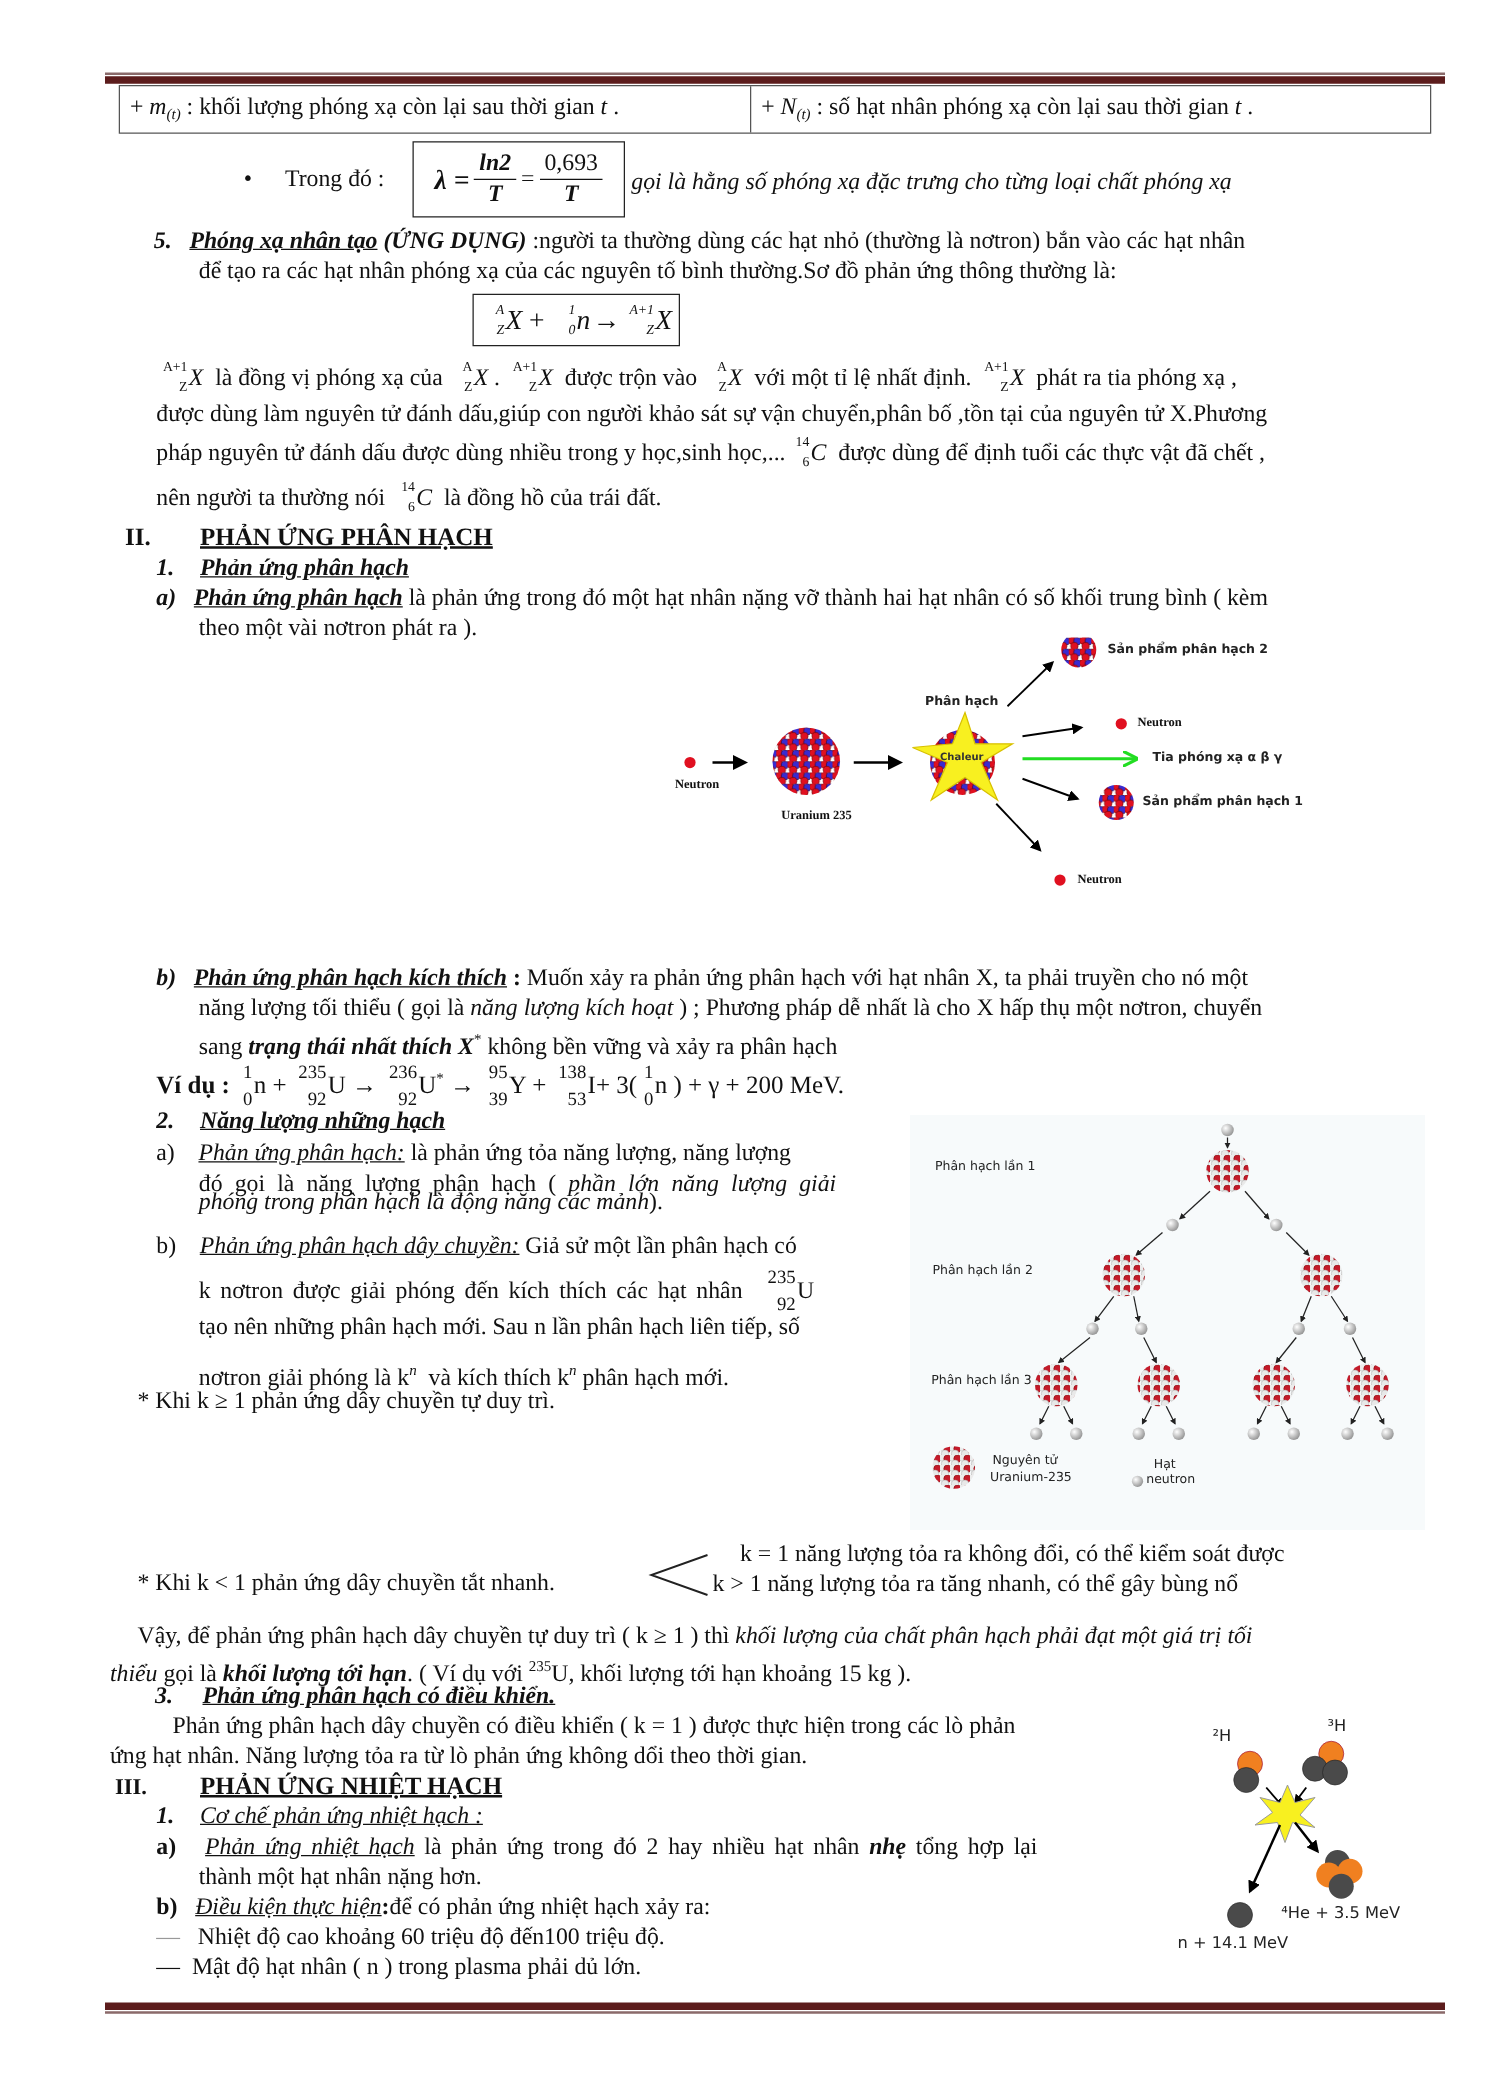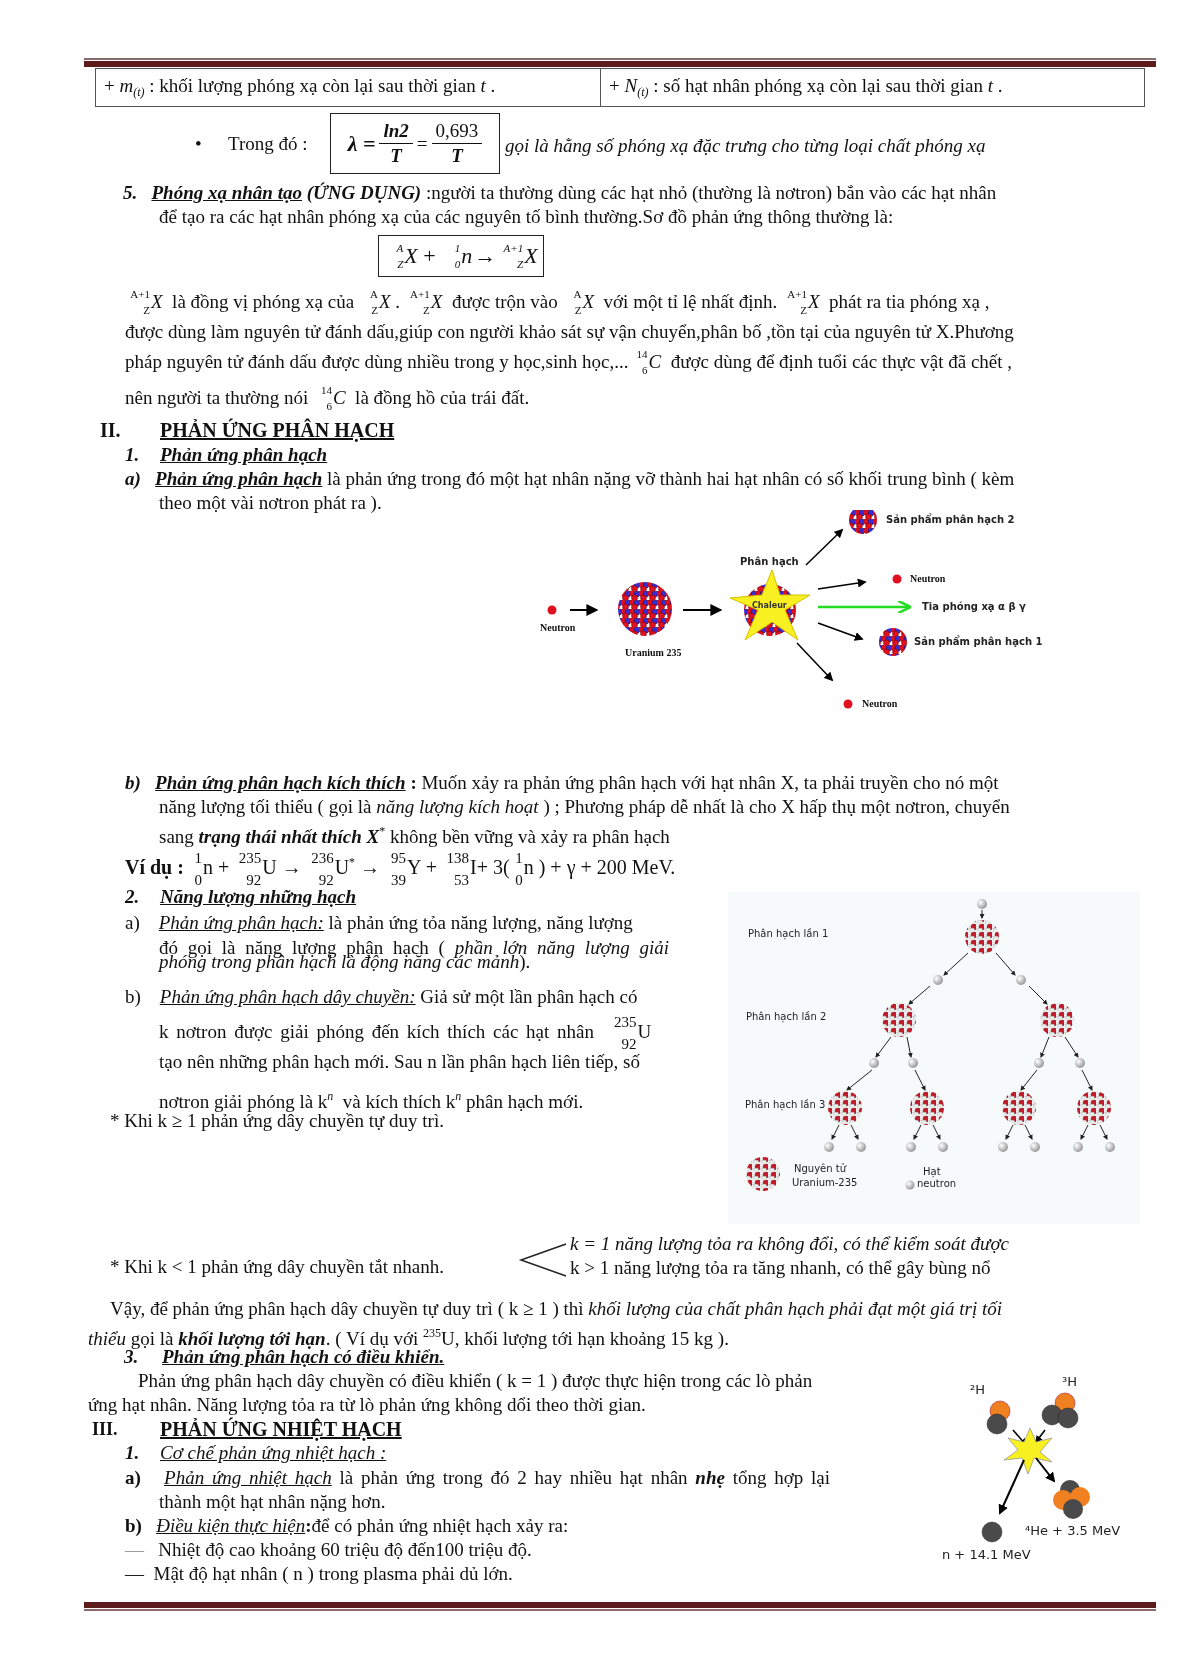--- a/index.html
+++ b/index.html
@@ -309,21 +309,21 @@
   <div class="figlabel2" style="left:66px; top:271px;">Nguyên tử</div>
   <div class="figlabel2" style="left:64px; top:285px;">Uranium-235</div>
   <div class="figlabel2" style="left:195px; top:274px;">Hạt</div>
   <div class="figlabel2" style="left:189px; top:286px;">neutron</div>
 </div>
 
 <div class="line" style="left:110px; top:1255px;">* Khi k &lt; 1 phản ứng dây chuyền tắt nhanh.</div>
 <svg class="abs" style="left:518px; top:1240px;" width="50" height="40">
   <polyline points="48,4 3,20 48,36" fill="none" stroke="#222" stroke-width="1.5"></polyline>
 </svg>
-<div class="line" style="left:570px; top:1232px;font-style:italic;">k = 1  năng lượng tỏa ra không đổi, có thể kiểm soát được</div>
+<div class="line" style="left:592px; top:1232px;">k = 1  năng lượng tỏa ra không đổi, có thể kiểm soát được</div>
 <div class="line" style="left:570px; top:1256px;">k &gt; 1  năng lượng tỏa ra tăng nhanh, có thể gây bùng nổ</div>
 
 <div class="line" style="left:110px; top:1297px;">
   <span>Vậy, để phản ứng phân hạch dây chuyền tự duy trì ( k ≥ 1 ) thì</span>
   <span class="i">khối lượng của chất phân hạch phải đạt một giá trị tối</span>
 </div>
 <div class="line" style="left:88px; top:1321px;">
   <span class="i">thiểu</span>
   <span>gọi là</span>
   <span class="b i">khối lượng tới  hạn</span><span>. ( Ví dụ với</span>

